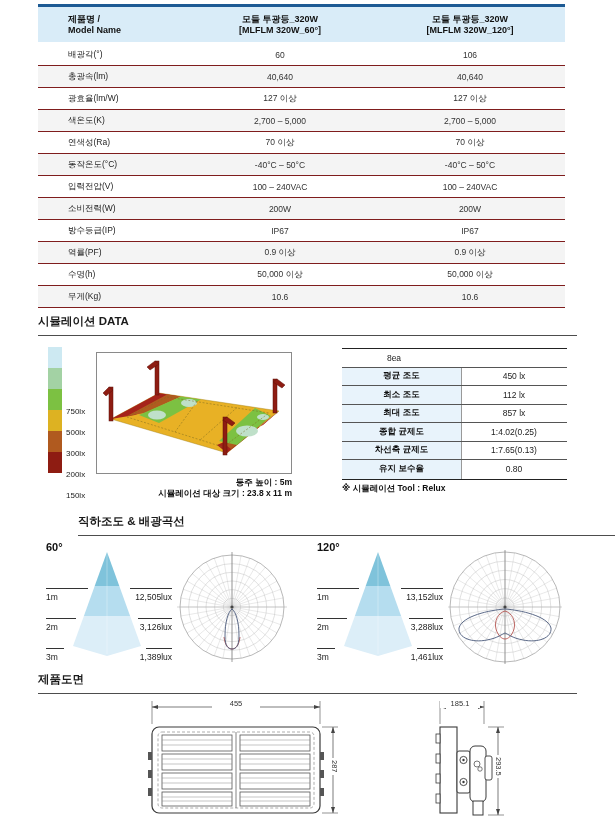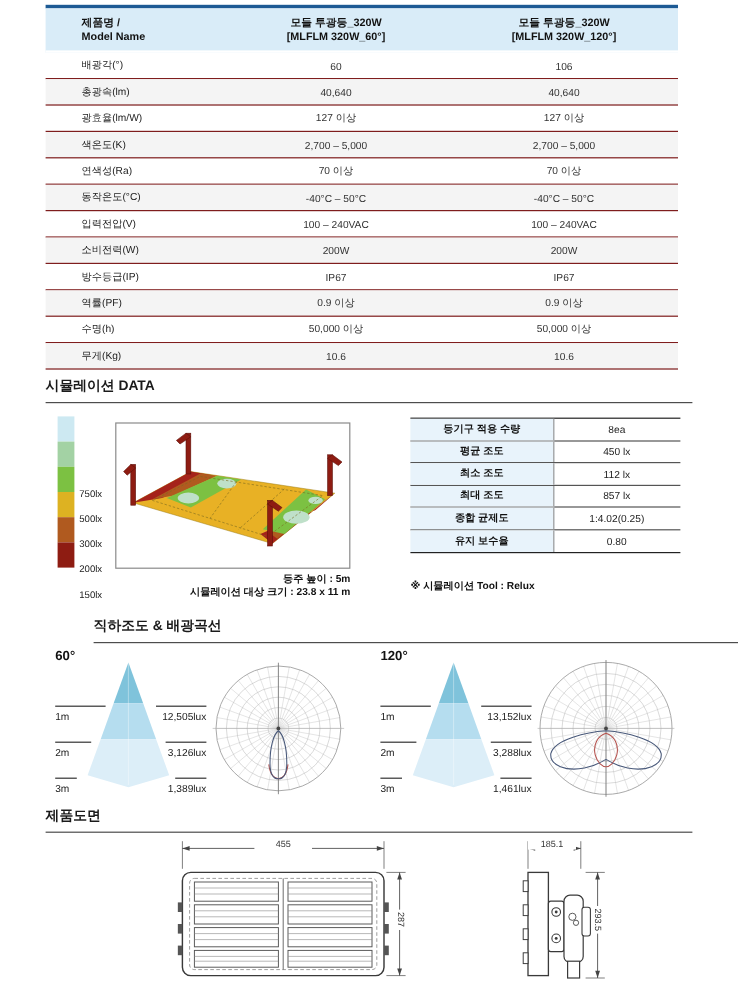--- a/index.html
+++ b/index.html
@@ -178,38 +178,41 @@
       </g>
     </svg>
   </div>
   <div class="sim-caption">
     <div>등주 높이 : 5m</div>
     <div>시뮬레이션 대상 크기 : 23.8 x 11 m</div>
   </div>
 
   <div class="mini-table">
     <div class="mini-row">
-        <div class="mini-label">등기구 적용 수량</div>
         <div class="mini-value">8ea</div>
       </div>
     <div class="mini-row">
         <div class="mini-label">평균 조도</div>
         <div class="mini-value">450 lx</div>
       </div>
     <div class="mini-row">
         <div class="mini-label">최소 조도</div>
         <div class="mini-value">112 lx</div>
       </div>
     <div class="mini-row">
         <div class="mini-label">최대 조도</div>
         <div class="mini-value">857 lx</div>
       </div>
     <div class="mini-row">
         <div class="mini-label">종합 균제도</div>
         <div class="mini-value">1:4.02(0.25)</div>
+      </div>
+    <div class="mini-row">
+        <div class="mini-label">차선축 균제도</div>
+        <div class="mini-value">1:7.65(0.13)</div>
       </div>
     <div class="mini-row">
         <div class="mini-label">유지 보수율</div>
         <div class="mini-value">0.80</div>
       </div>
   </div>
   <div class="sim-note">※ 시뮬레이션 Tool : Relux</div>
 
   <h2 class="section-title" style="top:514px;margin-left:40px;">직하조도 &amp; 배광곡선</h2>
 

